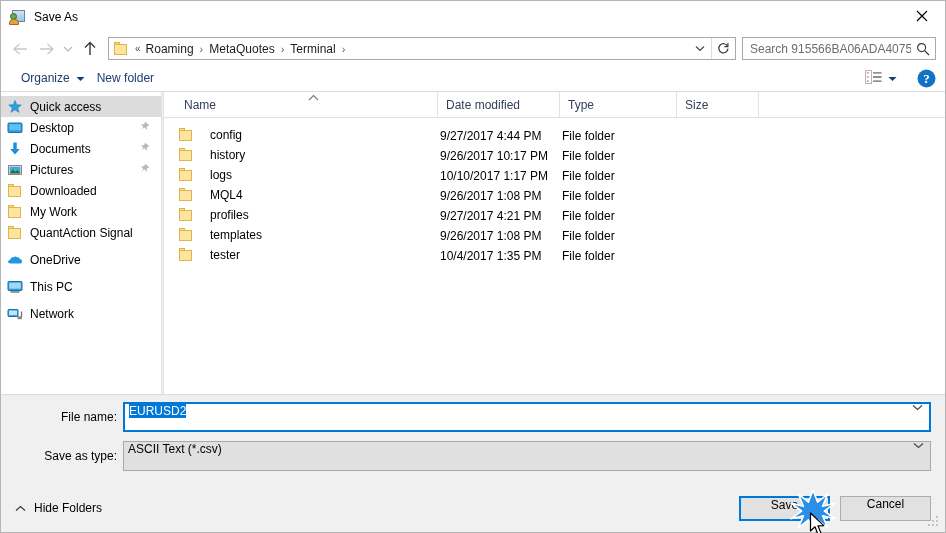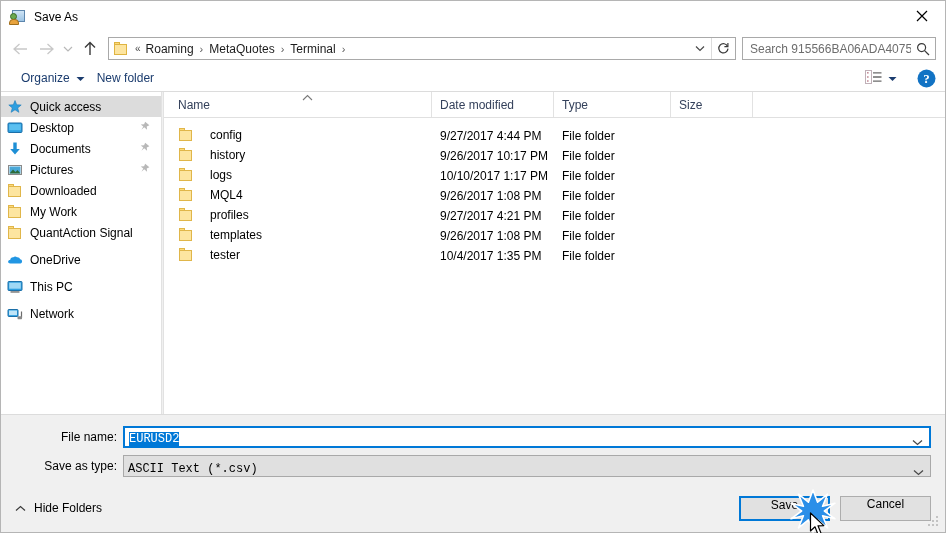--- a/index.html
+++ b/index.html
@@ -332,21 +332,21 @@
   .col-h {
     font-size: 12px;
     color: #34415b;
     display: flex;
     align-items: center;
     padding-left: 8px;
     border-right: 1px solid #e2e2e2;
     box-sizing: border-box;
     position: relative;
   }
-  .col-h:first-child { padding-left: 0; }
+  .col-h:first-child { padding-left: 0; margin-left: 6px; }
   .col-name { width: 254px; }
   .col-date { width: 122px; }
   .col-type { width: 117px; }
   .col-size { width: 82px; }
   .sort-caret {
     position: absolute;
     top: -1px;
     left: 124px;
   }
   .rows {
@@ -381,40 +381,39 @@
   
   .formarea {
     background: #f0f0f0;
     padding: 11px 0 0 0;
     min-height: 0;
   }
   .form-row {
     display: flex;
     align-items: center;
     height: 22px;
-    margin-bottom: 7px;
+    margin-bottom: 17px;
     padding-right: 14px;
   }
   .form-label {
     width: 122px;
     min-width: 122px;
     text-align: right;
     font-size: 12px;
     color: #000000;
     padding-right: 6px;
     box-sizing: border-box;
   }
   .combo {
     flex: 1 1 auto;
-    height: 22px;
-    display: flex;
-    align-items: flex-end;
-    box-sizing: border-box;
-    position: relative;
-    font-family: Liberation Mono, monospace;
+    height: 30px;
+    display: flex;
+    align-items: flex-start;
+    box-sizing: border-box;
+    position: relative;
   }
   .combo.focused {
     border: 2px solid #0078d7;
     background: #ffffff;
   }
   .combo.disabledlook {
     border: 1px solid #a9a9a9;
     background: #e0e0e0;
   }
   .combo .combo-text {

